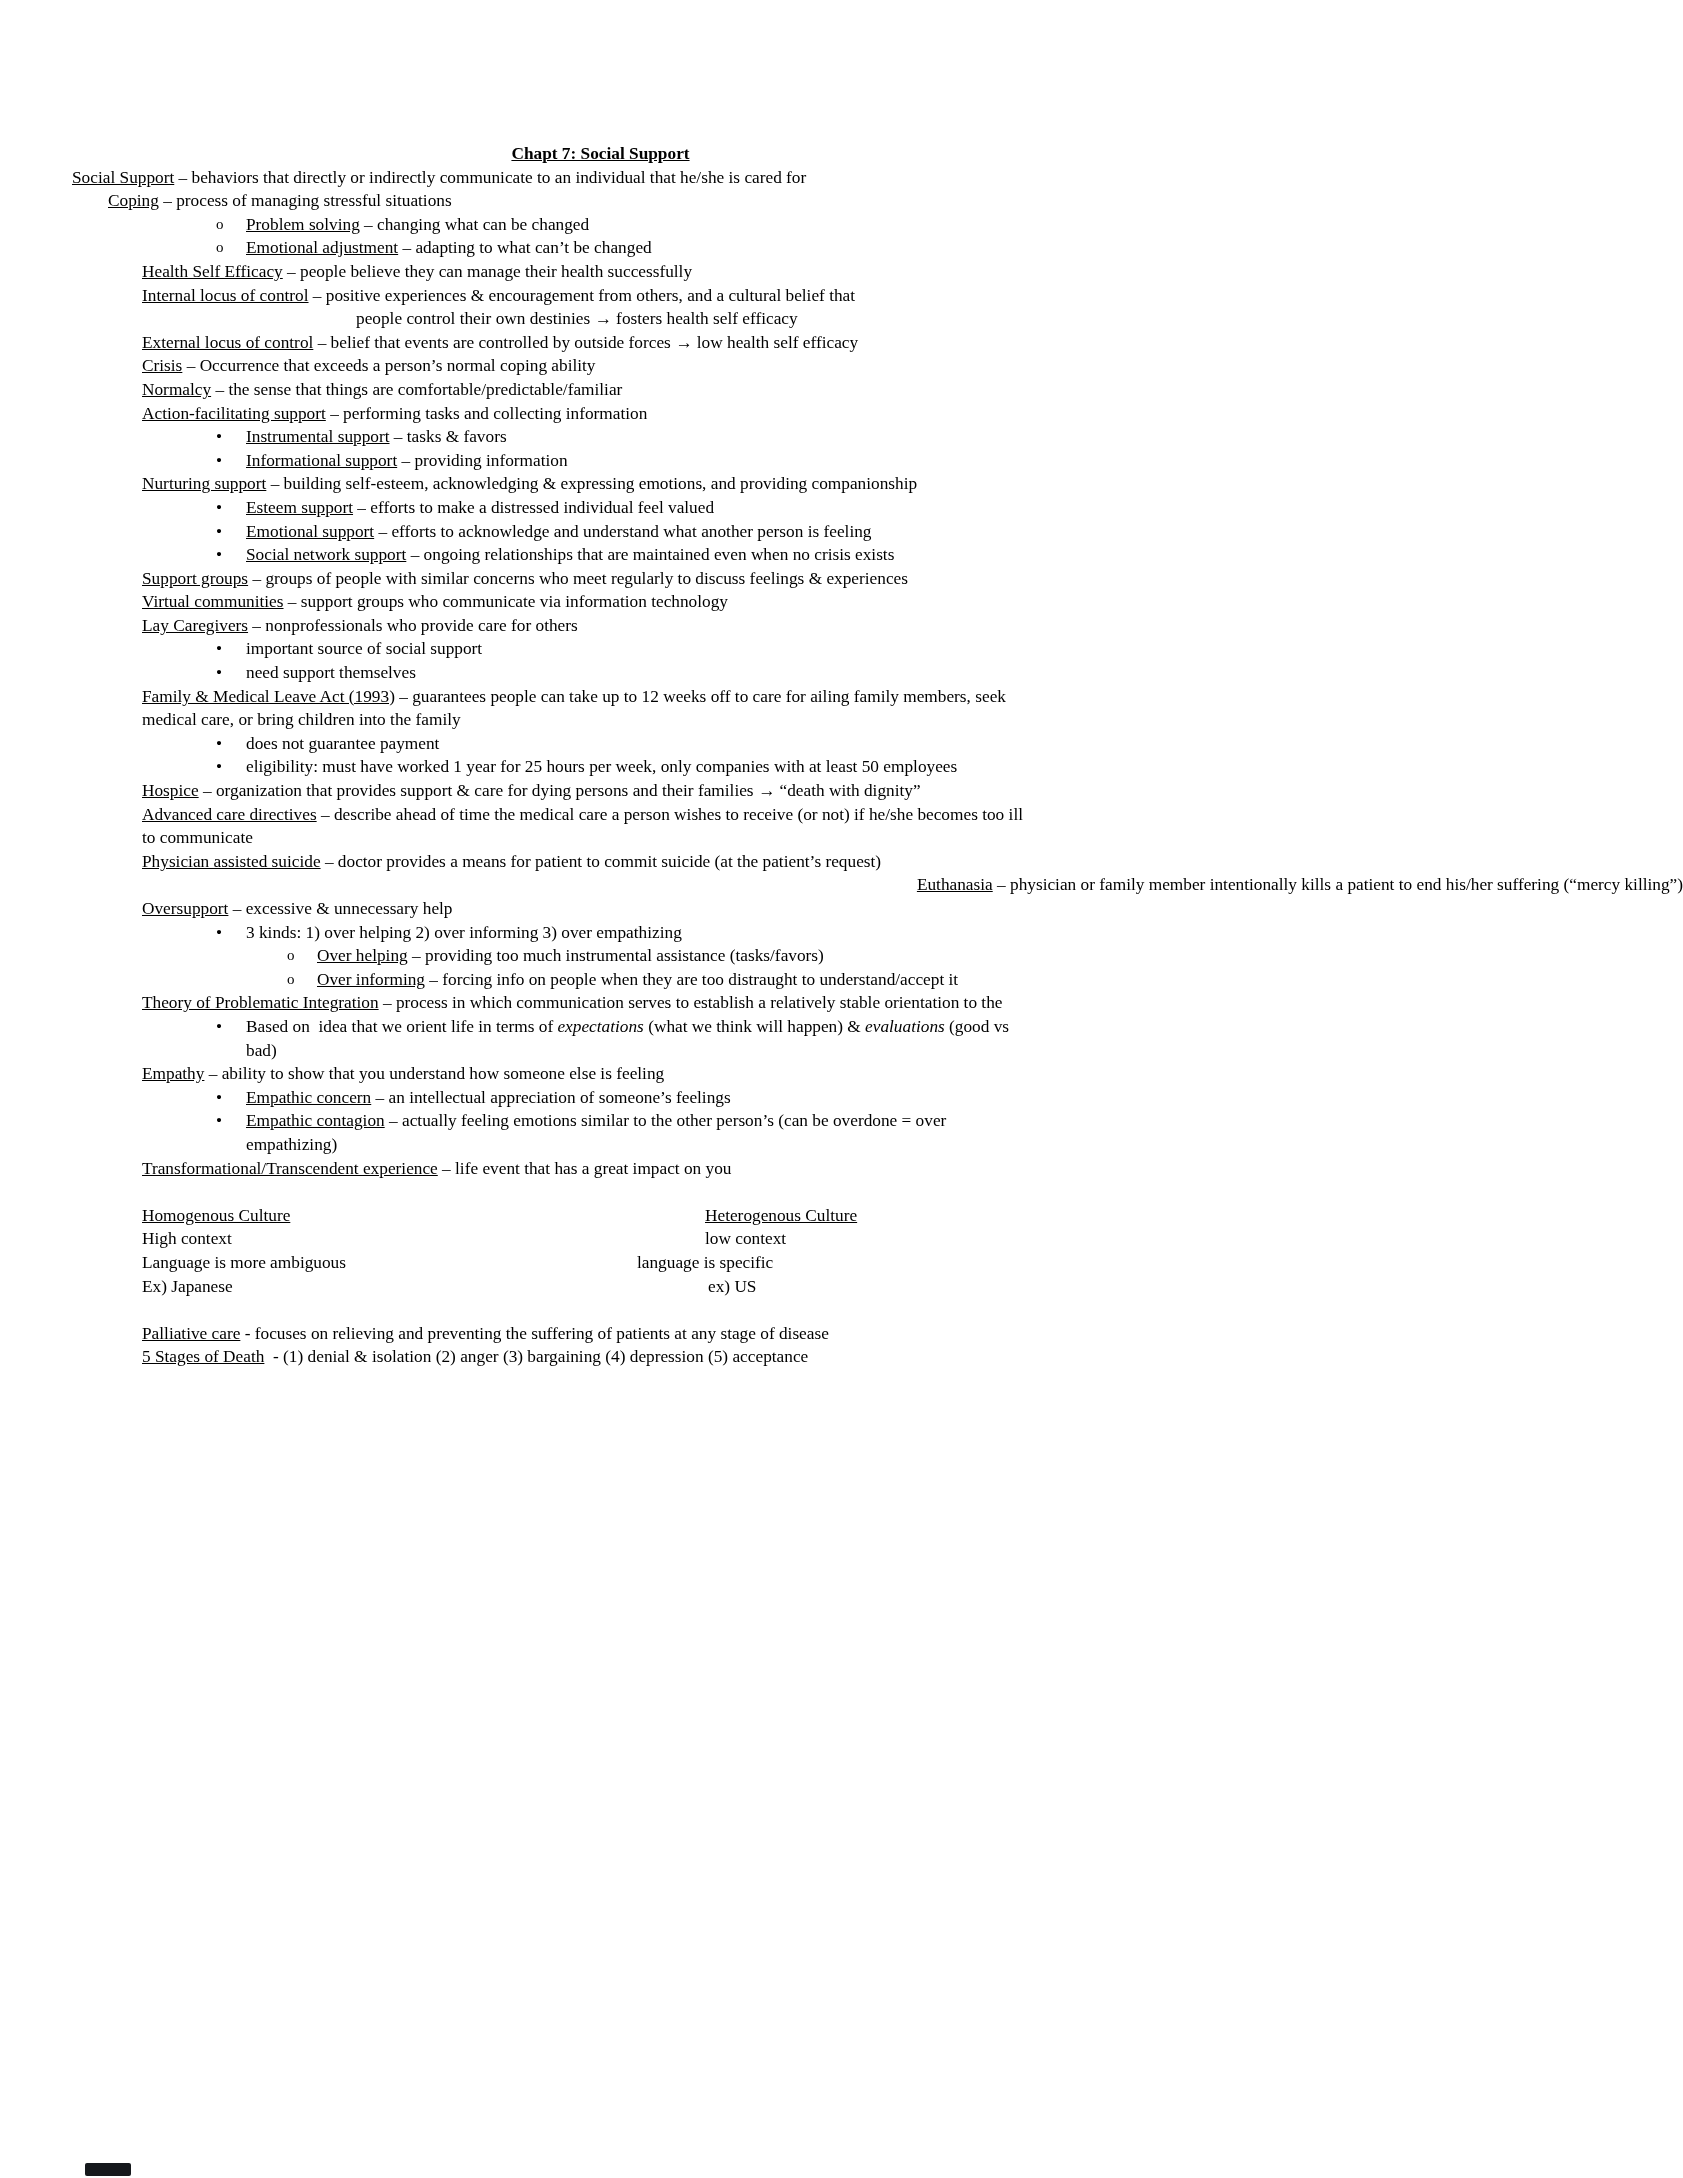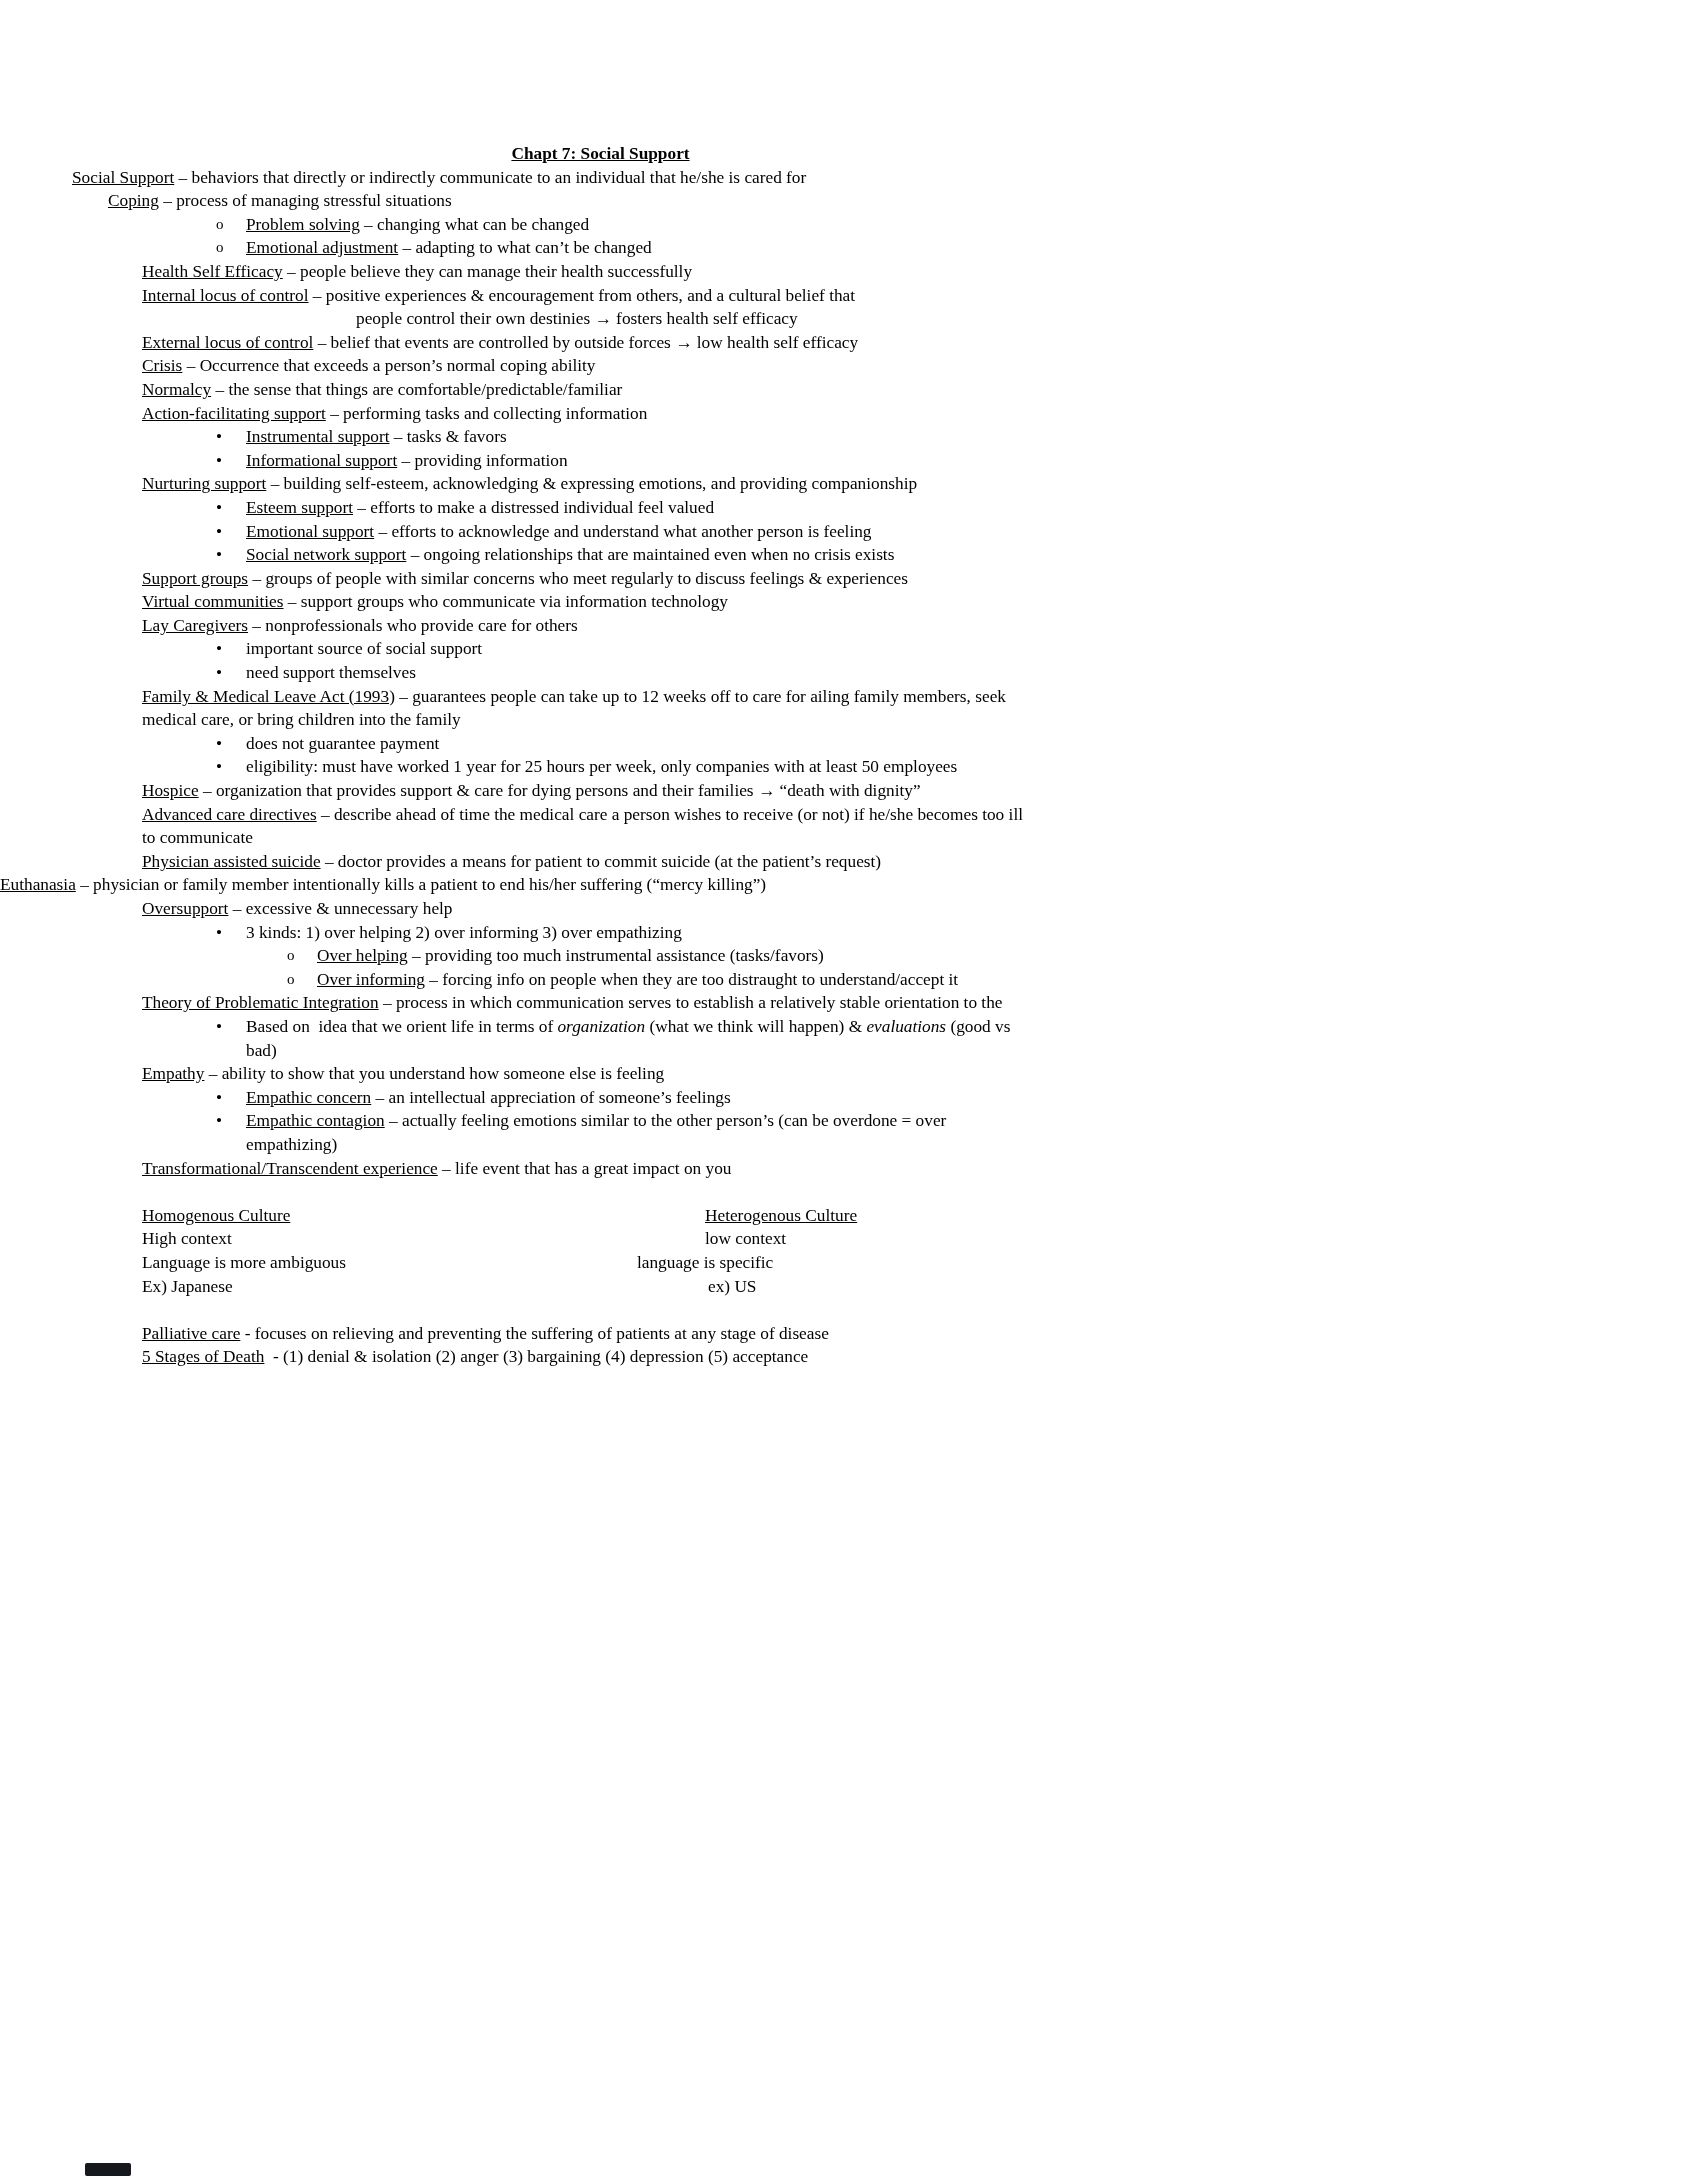--- a/index.html
+++ b/index.html
@@ -82,27 +82,27 @@
     <div class="doc-line" style="padding-left: 246px;"><span class="marker" style="left: 216px;">•</span><span>important source of social support</span></div>
     <div class="doc-line" style="padding-left: 246px;"><span class="marker" style="left: 216px;">•</span><span>need support themselves</span></div>
     <div class="doc-line" style="padding-left: 142px;"><span class="u">Family &amp; Medical Leave Act (1993)</span><span> – guarantees people can take up to 12 weeks off to care for ailing family members, seek</span></div>
     <div class="doc-line" style="padding-left: 142px;"><span>medical care, or bring children into the family</span></div>
     <div class="doc-line" style="padding-left: 246px;"><span class="marker" style="left: 216px;">•</span><span>does not guarantee payment</span></div>
     <div class="doc-line" style="padding-left: 246px;"><span class="marker" style="left: 216px;">•</span><span>eligibility: must have worked 1 year for 25 hours per week, only companies with at least 50 employees</span></div>
     <div class="doc-line" style="padding-left: 142px;"><span class="u">Hospice</span><span> – organization that provides support &amp; care for dying persons and their families → “death with dignity”</span></div>
     <div class="doc-line" style="padding-left: 142px;"><span class="u">Advanced care directives</span><span> – describe ahead of time the medical care a person wishes to receive (or not) if he/she becomes too ill</span></div>
     <div class="doc-line" style="padding-left: 142px;"><span>to communicate</span></div>
     <div class="doc-line" style="padding-left: 142px;"><span class="u">Physician assisted suicide</span><span> – doctor provides a means for patient to commit suicide (at the patient’s request)</span></div>
-    <div class="doc-line" style=""><span class="u">Euthanasia</span><span> – physician or family member intentionally kills a patient to end his/her suffering (“mercy killing”)</span></div>
+    <div class="doc-line" style=" text-align: right;"><span class="u">Euthanasia</span><span> – physician or family member intentionally kills a patient to end his/her suffering (“mercy killing”)</span></div>
     <div class="doc-line" style="padding-left: 142px;"><span class="u">Oversupport</span><span> – excessive &amp; unnecessary help</span></div>
     <div class="doc-line" style="padding-left: 246px;"><span class="marker" style="left: 216px;">•</span><span>3 kinds: 1) over helping 2) over informing 3) over empathizing</span></div>
     <div class="doc-line" style="padding-left: 317px;"><span class="marker circle" style="left: 287px;">o</span><span class="u">Over helping</span><span> – providing too much instrumental assistance (tasks/favors)</span></div>
     <div class="doc-line" style="padding-left: 317px;"><span class="marker circle" style="left: 287px;">o</span><span class="u">Over informing</span><span> – forcing info on people when they are too distraught to understand/accept it</span></div>
     <div class="doc-line" style="padding-left: 142px;"><span class="u">Theory of Problematic Integration</span><span> – process in which communication serves to establish a relatively stable orientation to the</span></div>
-    <div class="doc-line" style="padding-left: 246px;"><span class="marker" style="left: 216px;">•</span><span>Based on  idea that we orient life in terms of </span><span class="i">organization</span><span> (what we think will happen) &amp; </span><span class="i">evaluations</span><span> (good vs</span></div>
+    <div class="doc-line" style="padding-left: 246px;"><span class="marker" style="left: 216px;">•</span><span>Based on  idea that we orient life in terms of </span><span class="i">expectations</span><span> (what we think will happen) &amp; </span><span class="i">evaluations</span><span> (good vs</span></div>
     <div class="doc-line" style="padding-left: 246px;"><span>bad)</span></div>
     <div class="doc-line" style="padding-left: 142px;"><span class="u">Empathy</span><span> – ability to show that you understand how someone else is feeling</span></div>
     <div class="doc-line" style="padding-left: 246px;"><span class="marker" style="left: 216px;">•</span><span class="u">Empathic concern</span><span> – an intellectual appreciation of someone’s feelings</span></div>
     <div class="doc-line" style="padding-left: 246px;"><span class="marker" style="left: 216px;">•</span><span class="u">Empathic contagion</span><span> – actually feeling emotions similar to the other person’s (can be overdone = over</span></div>
     <div class="doc-line" style="padding-left: 246px;"><span>empathizing)</span></div>
     <div class="doc-line" style="padding-left: 142px;"><span class="u">Transformational/Transcendent experience</span><span> – life event that has a great impact on you</span></div>
     <div class="doc-line"></div>
     <div class="doc-line" style="padding-left: 142px;"><span class="u">Homogenous Culture</span><span class="right-col" style="left: 705px;"><span class="u">Heterogenous Culture</span></span></div>
     <div class="doc-line" style="padding-left: 142px;"><span>High context</span><span class="right-col" style="left: 705px;"><span>low context</span></span></div>
     <div class="doc-line" style="padding-left: 142px;"><span>Language is more ambiguous</span><span class="right-col" style="left: 637px;"><span>language is specific</span></span></div>

